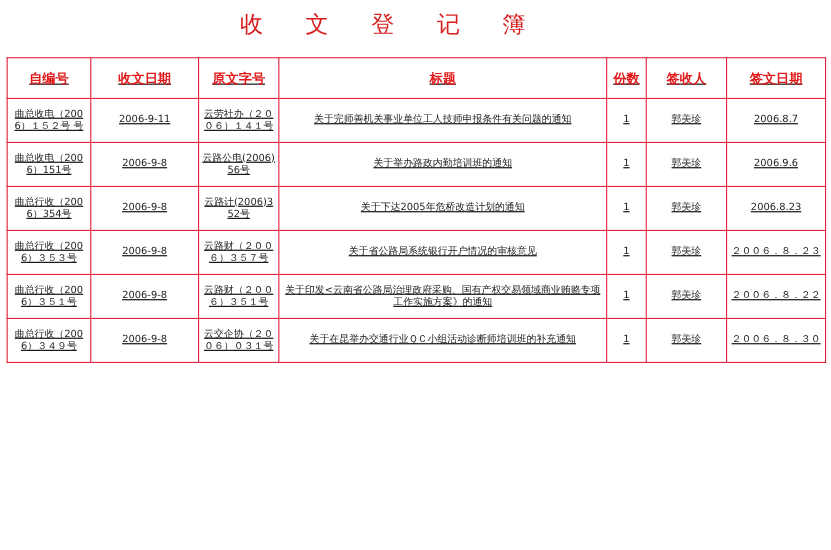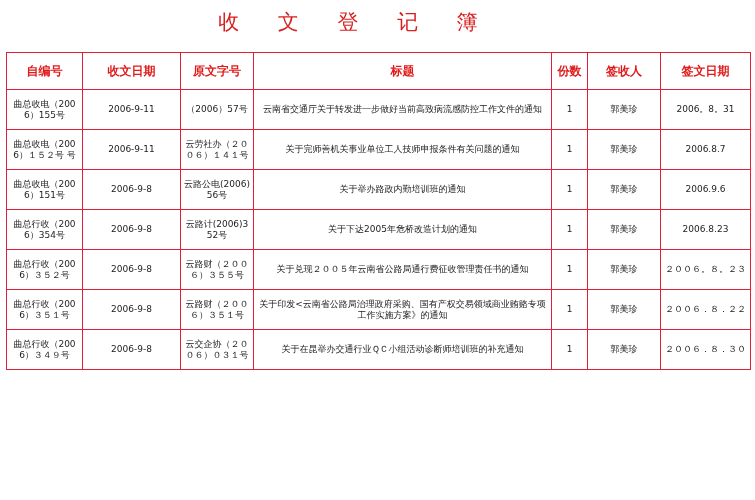--- a/index.html
+++ b/index.html
@@ -6,20 +6,21 @@
     body { width: 755px; height: 500px; overflow: hidden; position: relative; font-family: "DejaVu Sans", sans-serif; }
     .title {
       position: absolute; left: 0; top: 8px; width: 696px; text-align: center;
       color: #d81e1e; font-family: "DejaVu Serif", serif; font-size: 21px; letter-spacing: 16px;
       padding-left: 16px; box-sizing: border-box;
     }
     table.reg {
       position: absolute; left: 6px; top: 52px;
       border-collapse: collapse; table-layout: fixed;
       width: 744px;
+      text-decoration: underline;
     }
     table.reg td, table.reg th {
       border: 1px solid #e0203a;
       text-align: center; vertical-align: middle;
       padding: 0 2px; overflow: hidden;
     }
     table.reg th {
       height: 36px; color: #e01a1a; font-weight: bold; font-size: 12px;
     }
     table.reg td {
@@ -48,29 +49,20 @@
       <th>自编号</th>
       <th>收文日期</th>
       <th>原文字号</th>
       <th>标题</th>
       <th>份数</th>
       <th>签收人</th>
       <th>签文日期</th>
     </tr>
   </thead>
   <tbody id="rows">
-  <tr>
-    <td class="wrap">曲总收电（2006）155号</td>
-    <td>2006-9-11</td>
-    <td class="wrap">（2006）57号</td>
-    <td class="title-cell">云南省交通厅关于转发进一步做好当前高致病流感防控工作文件的通知</td>
-    <td>1</td>
-    <td>郭美珍</td>
-    <td class="wrap">2006。8。31</td>
-  </tr>
 
 
 
   <tr>
     <td class="wrap">曲总收电（2006）１５２号 号</td>
     <td>2006-9-11</td>
     <td class="wrap">云劳社办（２００６）１４１号</td>
     <td class="title-cell">关于完师善机关事业单位工人技师申报条件有关问题的通知</td>
     <td>1</td>
     <td>郭美珍</td>
@@ -90,30 +82,30 @@
   <tr>
     <td class="wrap">曲总行收（2006）354号</td>
     <td>2006-9-8</td>
     <td class="wrap">云路计(2006)352号</td>
     <td class="title-cell">关于下达2005年危桥改造计划的通知</td>
     <td>1</td>
     <td>郭美珍</td>
     <td class="wrap">2006.8.23</td>
   </tr>
 
-
   <tr>
-    <td class="wrap">曲总行收（2006）３５２号</td>
+    <td class="wrap">曲总行收（2006）３５３号</td>
     <td>2006-9-8</td>
-    <td class="wrap">云路财（２００６）３５５号</td>
-    <td class="title-cell">关于兑现２００５年云南省公路局通行费征收管理责任书的通知</td>
+    <td class="wrap">云路财（２００６）３５７号</td>
+    <td class="title-cell">关于省公路局系统银行开户情况的审核意见</td>
     <td>1</td>
     <td>郭美珍</td>
-    <td class="wrap">２００６。８。２３</td>
+    <td class="wrap">２００６．８．２３</td>
   </tr>
+
 
   <tr>
     <td class="wrap">曲总行收（2006）３５１号</td>
     <td>2006-9-8</td>
     <td class="wrap">云路财（２００６）３５１号</td>
     <td class="title-cell">关于印发&lt;云南省公路局治理政府采购、国有产权交易领域商业贿赂专项工作实施方案》的通知</td>
     <td>1</td>
     <td>郭美珍</td>
     <td class="wrap">２００６．８．２２</td>
   </tr>

